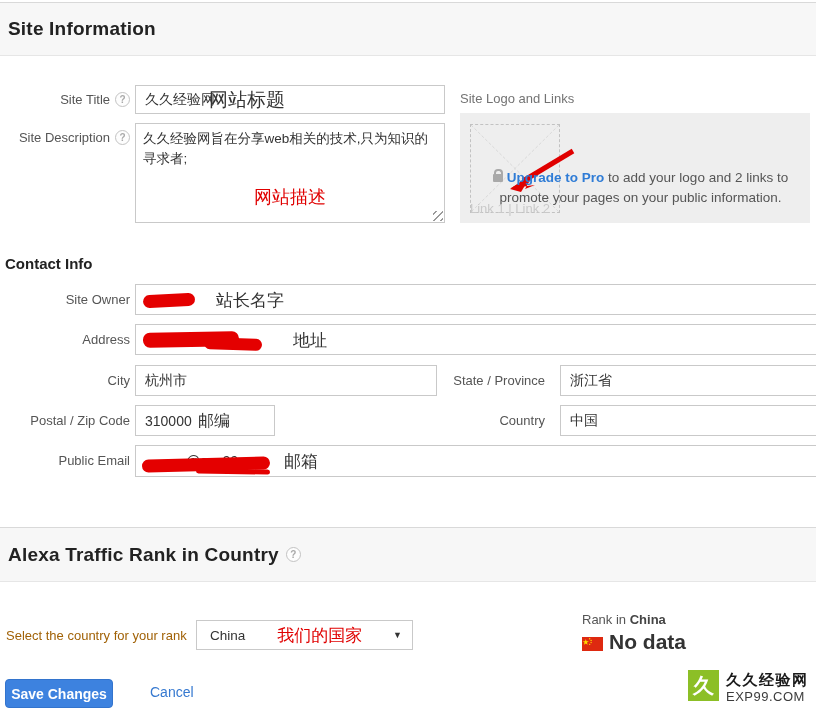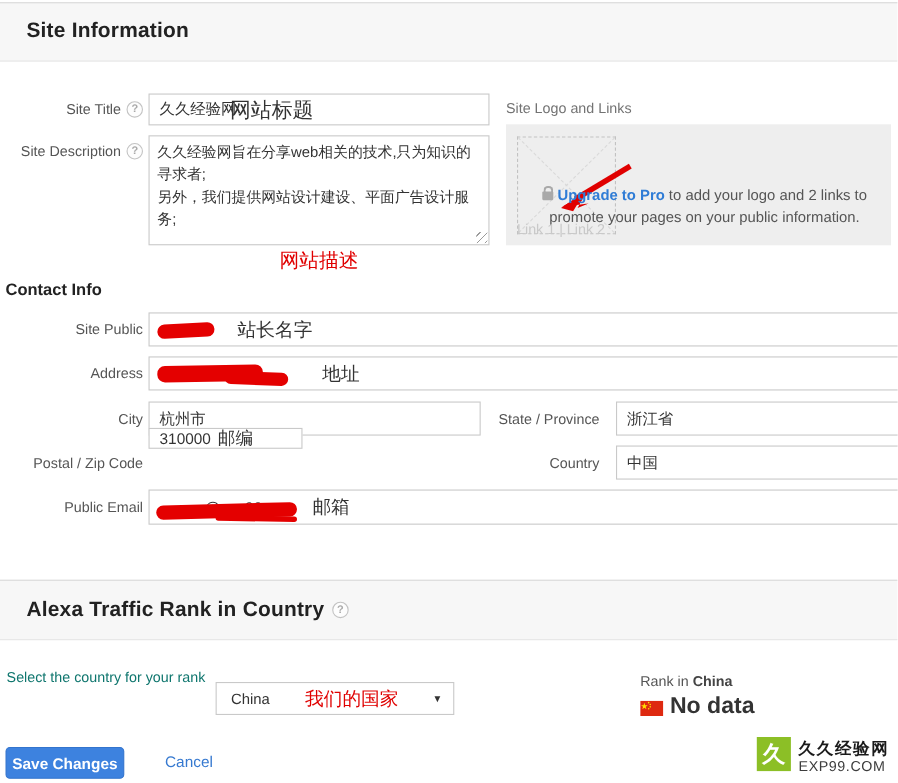--- a/index.html
+++ b/index.html
@@ -13,21 +13,21 @@
   }
   .abs { position:absolute; }
 
   
   .band {
     left:0; right:0; height:54px;
     background:#f7f7f7;
     border-top:1px solid #d9d9d9;
     border-bottom:1px solid #e6e6e6;
     display:flex; align-items:center;
-    padding-left:24px;
+    padding-left:8px;
   }
   .band h1 { font-size:19px; font-weight:bold; color:#222; letter-spacing:0.2px; }
 
   .help-icon {
     display:inline-block; width:15px; height:15px; line-height:14px;
     border:1px solid #c3c3c3; border-radius:50%;
     color:#a9a9a9; font-size:10px; text-align:center;
     background:#fdfdfd; margin-left:5px; vertical-align:middle;
     font-weight:bold;
   }
@@ -127,21 +127,20 @@
   <span class="val">久久经验网</span>
   <span class="val red-note" style="left:73px;font-size:19px;">网站标题</span>
 </div>
 
 <div class="abs field-label" style="left:0;top:130px;width:130px;">
   <span>Site Description</span>
   <span class="help-icon">?</span>
 </div>
 <div class="abs desc-box">
   <div>久久经验网旨在分享web相关的技术,只为知识的寻求者;</div>
-  <div>另外，我们提供网站设计建设、平面广告设计服务;</div>
   <div class="red-note" style="text-align:center;font-size:18px;margin-top:14px;">网站描述</div>
   <div class="resize-handle"></div>
 </div>
 
 <div class="abs" style="left:460px;top:91px;font-size:13px;color:#737373;">Site Logo and Links</div>
 <div class="abs promo-box">
   <div class="logo-placeholder">
     <svg width="88" height="87">
       <line x1="0" y1="0" x2="88" y2="87" stroke="#d9d9d9" stroke-width="1" stroke-dasharray="3,2"></line>
       <line x1="88" y1="0" x2="0" y2="87" stroke="#d9d9d9" stroke-width="1" stroke-dasharray="3,2"></line>
@@ -153,21 +152,21 @@
     <polygon points="5,44 27,29 16,47" fill="#e00000"></polygon>
   </svg>
   <div class="promo-text">
     <span class="lock-icon"></span><a href="#" class="upgrade-link">Upgrade to Pro</a><span> to add your logo and 2 links to promote your pages on your public information.</span>
   </div>
   <div class="links-placeholder">Link 1 | Link 2</div>
 </div>
 
 <h2 class="sub abs" style="left:5px;top:255px;">Contact Info</h2>
 
-<div class="abs field-label" style="left:0;top:292px;width:130px;">Site Public</div>
+<div class="abs field-label" style="left:0;top:292px;width:130px;">Site Owner</div>
 <div class="abs tb" style="left:135px;top:284px;width:700px;height:31px;">
   <span class="abs scribble" style="left:7px;top:9px;width:52px;height:13px;transform:rotate(-3deg);"></span>
   <span class="val red-note" style="left:80px;font-size:17px;">站长名字</span>
 </div>
 
 <div class="abs field-label" style="left:0;top:332px;width:130px;">Address</div>
 <div class="abs tb" style="left:135px;top:324px;width:700px;height:31px;">
   <span class="abs scribble" style="left:7px;top:7px;width:96px;height:15px;transform:rotate(-1deg);"></span>
   <span class="abs scribble" style="left:68px;top:13px;width:58px;height:12px;transform:rotate(2deg);"></span>
   <span class="val red-note" style="left:157px;font-size:17px;">地址</span>
@@ -176,21 +175,21 @@
 <div class="abs field-label" style="left:0;top:373px;width:130px;">City</div>
 <div class="abs tb" style="left:135px;top:365px;width:302px;height:31px;">
   <span class="val">杭州市</span>
 </div>
 <div class="abs field-label" style="left:430px;top:373px;width:115px;">State / Province</div>
 <div class="abs tb" style="left:560px;top:365px;width:275px;height:31px;">
   <span class="val">浙江省</span>
 </div>
 
 <div class="abs field-label" style="left:0;top:413px;width:130px;">Postal / Zip Code</div>
-<div class="abs tb" style="left:135px;top:389px;width:140px;height:19px;">
+<div class="abs tb" style="left:135px;top:405px;width:140px;height:31px;">
   <span class="val">310000</span>
   <span class="val red-note" style="left:62px;font-size:16px;">邮编</span>
 </div>
 <div class="abs field-label" style="left:430px;top:413px;width:115px;">Country</div>
 <div class="abs tb" style="left:560px;top:405px;width:275px;height:31px;">
   <span class="val">中国</span>
 </div>
 
 <div class="abs field-label" style="left:0;top:453px;width:130px;">Public Email</div>
 <div class="abs tb" style="left:135px;top:445px;width:700px;height:32px;">
@@ -198,21 +197,21 @@
   <span class="abs scribble" style="left:6px;top:12px;width:128px;height:13px;transform:rotate(-1.5deg);"></span>
   <span class="abs scribble" style="left:60px;top:23px;width:74px;height:5px;transform:rotate(1deg);"></span>
   <span class="val red-note" style="left:148px;font-size:17px;">邮箱</span>
 </div>
 
 <div class="abs band" style="top:527px;height:55px;">
   <h1>Alexa Traffic Rank in Country</h1>
   <span class="help-icon" style="margin-left:7px;">?</span>
 </div>
 
-<div class="abs" style="left:6px;top:608px;font-size:13px;color:#0f766e;">Select the country for your rank</div>
+<div class="abs" style="left:6px;top:628px;font-size:13px;color:#a16207;">Select the country for your rank</div>
 <div class="abs dropdown">
   <span style="font-size:13.5px;color:#333;">China</span>
   <span class="red-note" style="font-size:17px;margin-left:32px;">我们的国家</span>
   <span class="arrow">▼</span>
 </div>
 
 <div class="abs" style="left:582px;top:612px;font-size:13px;color:#555;">
   <span>Rank in </span><span style="font-weight:bold;color:#444;">China</span>
 </div>
 <svg class="abs flag" viewBox="0 0 30 20">

